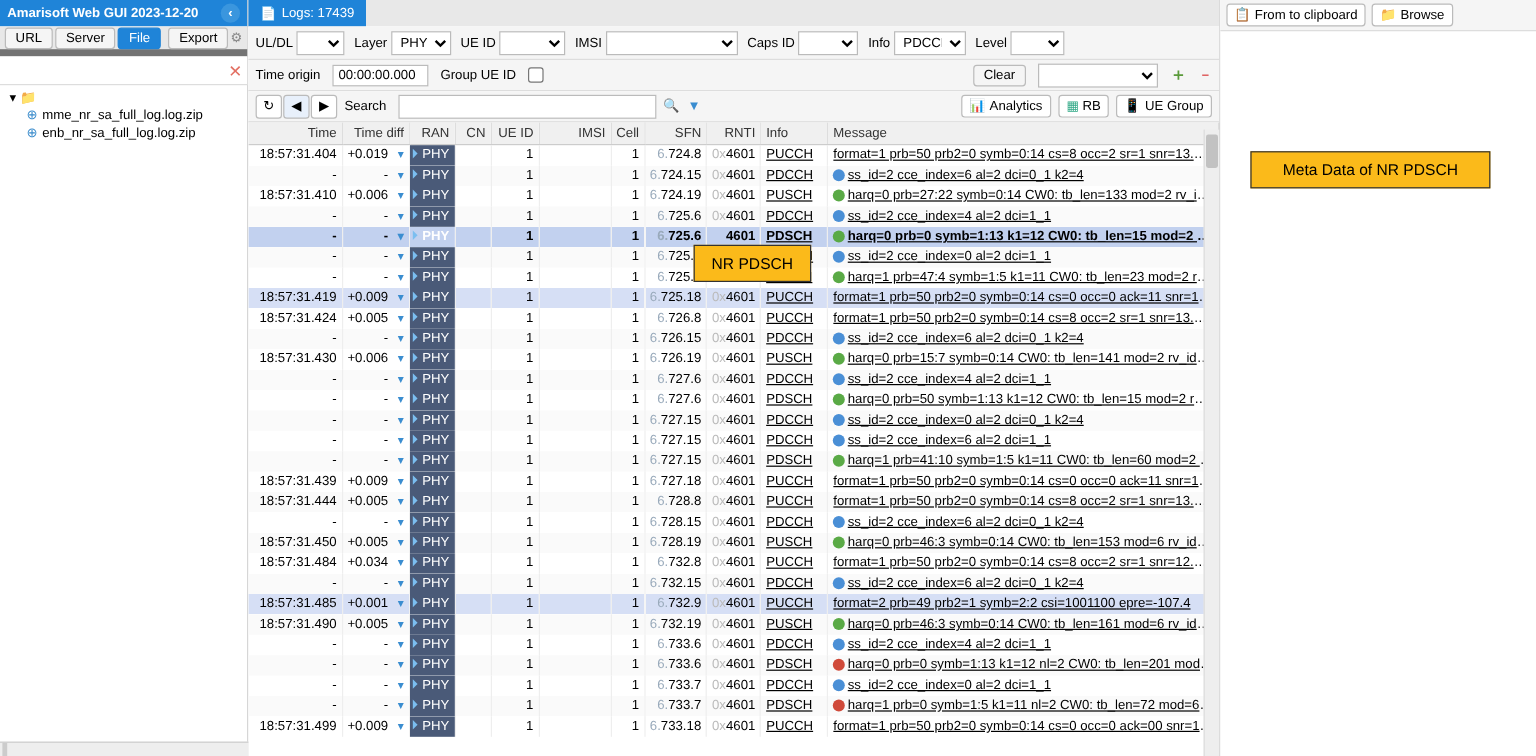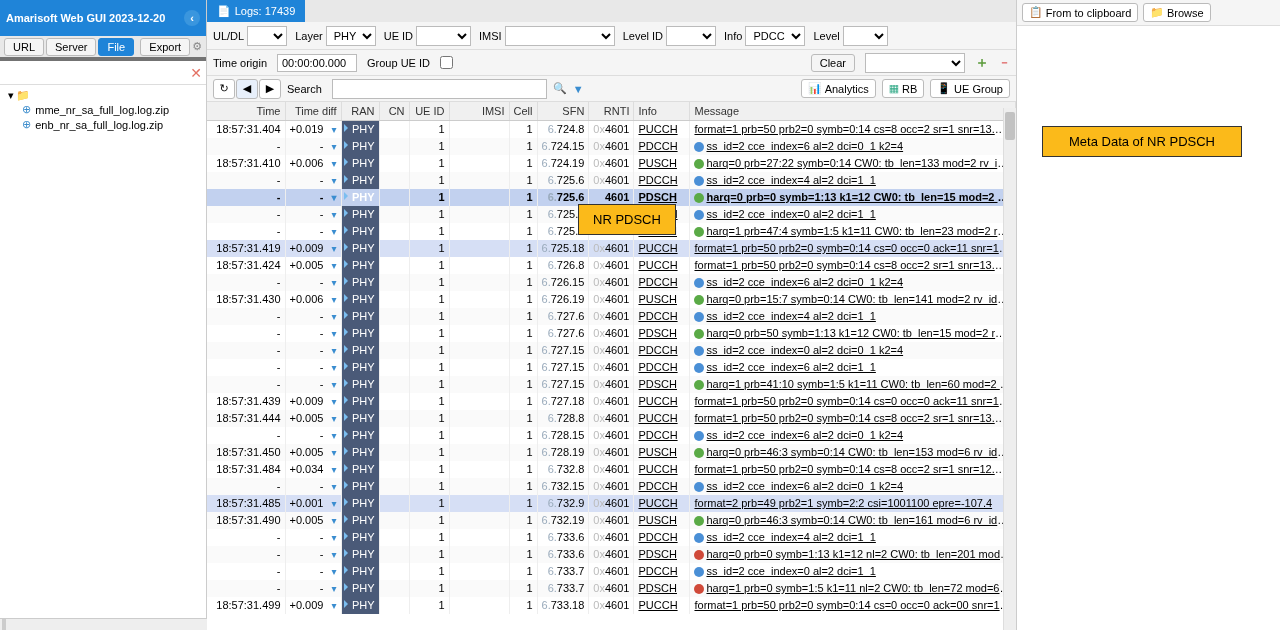--- a/index.html
+++ b/index.html
@@ -1,22 +1,22 @@
 <!DOCTYPE html>
 <html><head>
 <meta charset="utf-8">
 <style>
 * { margin: 0; padding: 0; box-sizing: border-box; font-family: Arial, sans-serif; }
 body { font-size: 11px; background: #fff; overflow: hidden; }
 .container { display: flex; width: 1280px; height: 630px; }
 
 .left-panel { width: 207px; background: #fff; border-right: 1px solid #ccc; display: flex; flex-direction: column; }
-.header-bar { background: #1f84d8; color: #fff; height: 36px; display: flex; align-items: center; padding: 0 6px; font-weight: bold; font-size: 11px; }
+.header-bar { background: #1f84d8; color: #fff; height: 22px; display: flex; align-items: center; padding: 0 6px; font-weight: bold; font-size: 11px; }
 .header-bar .collapse-icon { margin-left: auto; width: 16px; height: 16px; background: #3a96de; border-radius: 50%; display: flex; align-items: center; justify-content: center; }
-.toolbar { background: #e8e8e8; border-bottom: 4px solid #737373; height: 25px; display: flex; align-items: center; padding: 2px 4px; gap: 2px; }
+.toolbar { background: #e8e8e8; border-bottom: 6px solid #737373; height: 25px; display: flex; align-items: center; padding: 2px 4px; gap: 2px; }
 .btn { background: #f5f5f5; border: 1px solid #bbb; border-radius: 3px; padding: 2px 8px; font-size: 11px; cursor: pointer; }
 .btn.active { background: #1f84d8; color: #fff; border-color: #1f84d8; }
 .left-search { background: #fff; height: 24px; border-bottom: 1px solid #ddd; display: flex; align-items: center; padding: 0 4px; }
 .left-search .close-icon { margin-left: auto; color: #e37063; font-size: 14px; }
 .tree { padding: 4px 6px; }
 .tree-item { display: flex; align-items: center; gap: 4px; padding: 1px 0 1px 16px; }
 .zip-icon { color: #3b8ccc; }
 
 .main-panel { flex: 1; display: flex; flex-direction: column; background: #fff; border-right: 1px solid #ccc; }
 .tab-bar { background: #e8e8e8; height: 22px; display: flex; }
@@ -123,21 +123,21 @@
         </div>
       <div class="filter-group">
           <span>UE ID</span>
           <select class="filter-select" style="width:55px"></select>
         </div>
       <div class="filter-group">
           <span>IMSI</span>
           <select class="filter-select" style="width:110px"></select>
         </div>
       <div class="filter-group">
-          <span>Level ID</span>
+          <span>Caps ID</span>
           <select class="filter-select" style="width:50px"></select>
         </div>
       <div class="filter-group">
           <span>Info</span>
           <select class="filter-select" style="width:60px"><option>PDCCH, PI</option></select>
         </div>
       <div class="filter-group">
           <span>Level</span>
           <select class="filter-select" style="width:45px"></select>
         </div>

